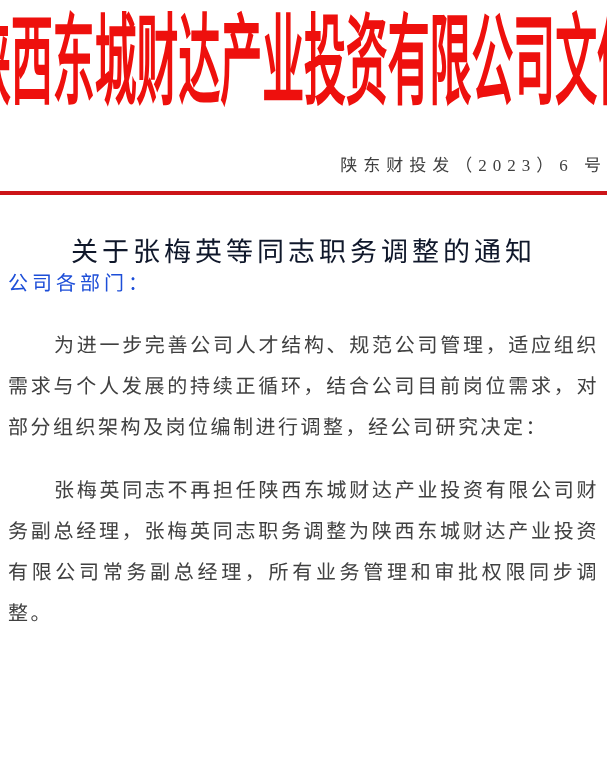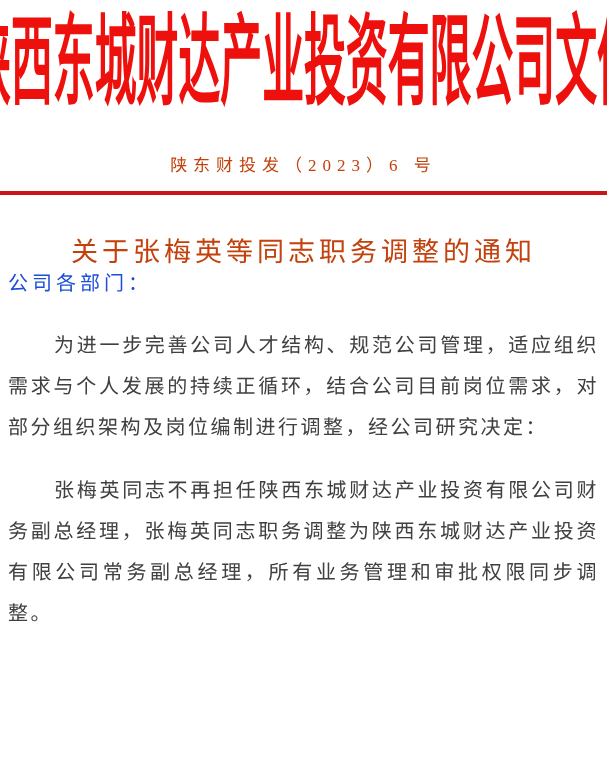--- a/index.html
+++ b/index.html
@@ -33,40 +33,40 @@
     color: #ee100d;
     white-space: nowrap;
     letter-spacing: 0px;
     transform: scaleX(0.455) scaleY(1.08);
     transform-origin: center center;
     line-height: 1;
   }
   
   .doc-number {
     margin-top: 36px;
-    text-align: center;
+    text-align: right;
     font-size: 17px;
     letter-spacing: 6px;
-    color: #c2410c;
+    color: #404040;
     line-height: 24px;
   }
   
   .red-rule {
     margin-top: 13px;
     width: 607px;
     height: 4px;
     background: #cc1418;
   }
   
   .notice-title {
     margin-top: 40px;
     text-align: center;
     font-size: 27px;
     letter-spacing: 4px;
-    color: #c2410c;
+    color: #0f172a;
     line-height: 34px;
     font-weight: normal;
   }
   
   .body-area {
     padding: 0 8px;
   }
   .salutation {
     font-size: 20px;
     letter-spacing: 4px;

